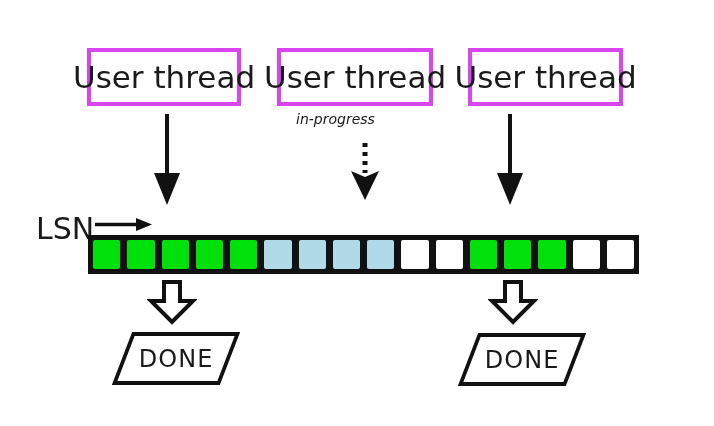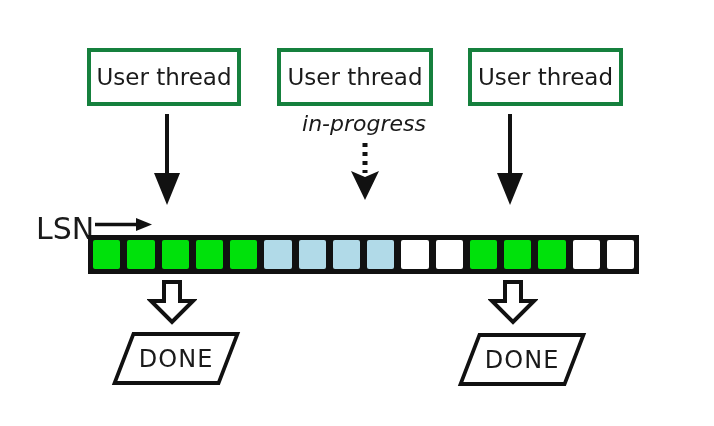--- a/index.html
+++ b/index.html
@@ -2,30 +2,30 @@
 <html><head>
 <meta charset="utf-8">
 <style>
   html,body{margin:0;padding:0;background:#fff;}
   .stage{
     position:relative;width:714px;height:426px;background:#ffffff;
     font-family:"DejaVu Sans","Liberation Sans",sans-serif;color:#1a1a1a;
     overflow:hidden;
   }
   .tbox{
-    position:absolute;box-sizing:border-box;border:4px solid #15803d;background:#fff;
+    position:absolute;box-sizing:border-box;border:4px solid #d946ef;background:#fff;
     display:flex;align-items:center;justify-content:center;
-    font-size:23px;letter-spacing:0px;white-space:nowrap;
+    font-size:31px;letter-spacing:0px;white-space:nowrap;
   }
   .tbox.b1{left:87px;top:48px;width:154px;height:58px;}
   .tbox.b2{left:277px;top:48px;width:156px;height:58px;}
   .tbox.b3{left:468px;top:48px;width:155px;height:58px;}
   .note{
-    position:absolute;left:296px;top:111px;width:130px;text-align:right;
-    font-style:italic;font-size:22px;
+    position:absolute;left:296px;top:111px;width:130px;text-align:left;
+    font-style:italic;font-size:14px;
   }
   .lsn-label{position:absolute;left:36px;top:211px;font-size:30px;}
   .arrow-svg{position:absolute;display:block;}
   .bar{
     position:absolute;left:88px;top:235px;width:551px;height:39px;
     background:#111;box-sizing:border-box;padding:5px;
     display:flex;gap:7px;
   }
   .cell{flex:1 1 auto;border-radius:2px;}
   .done{

